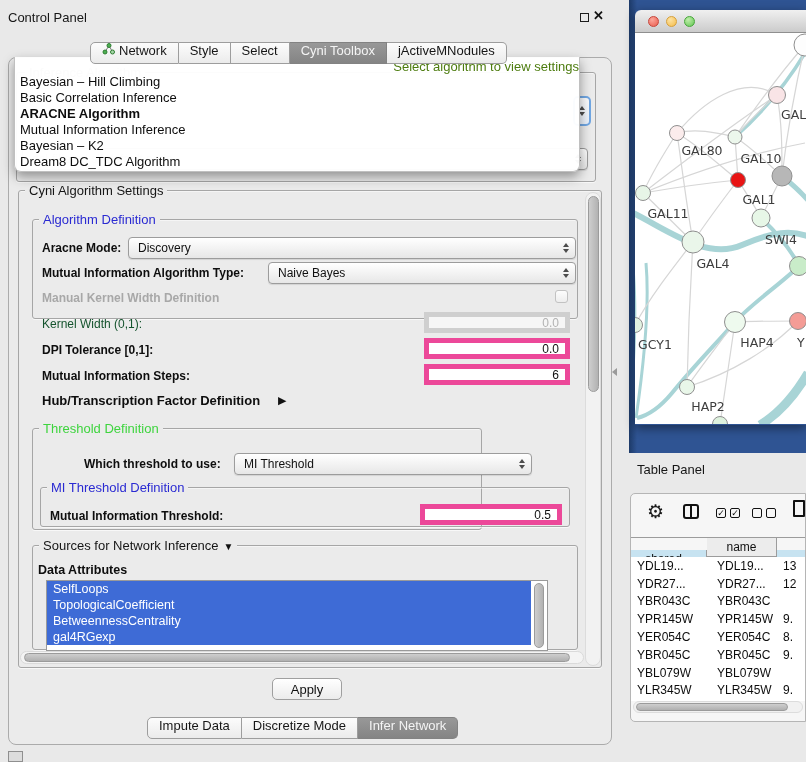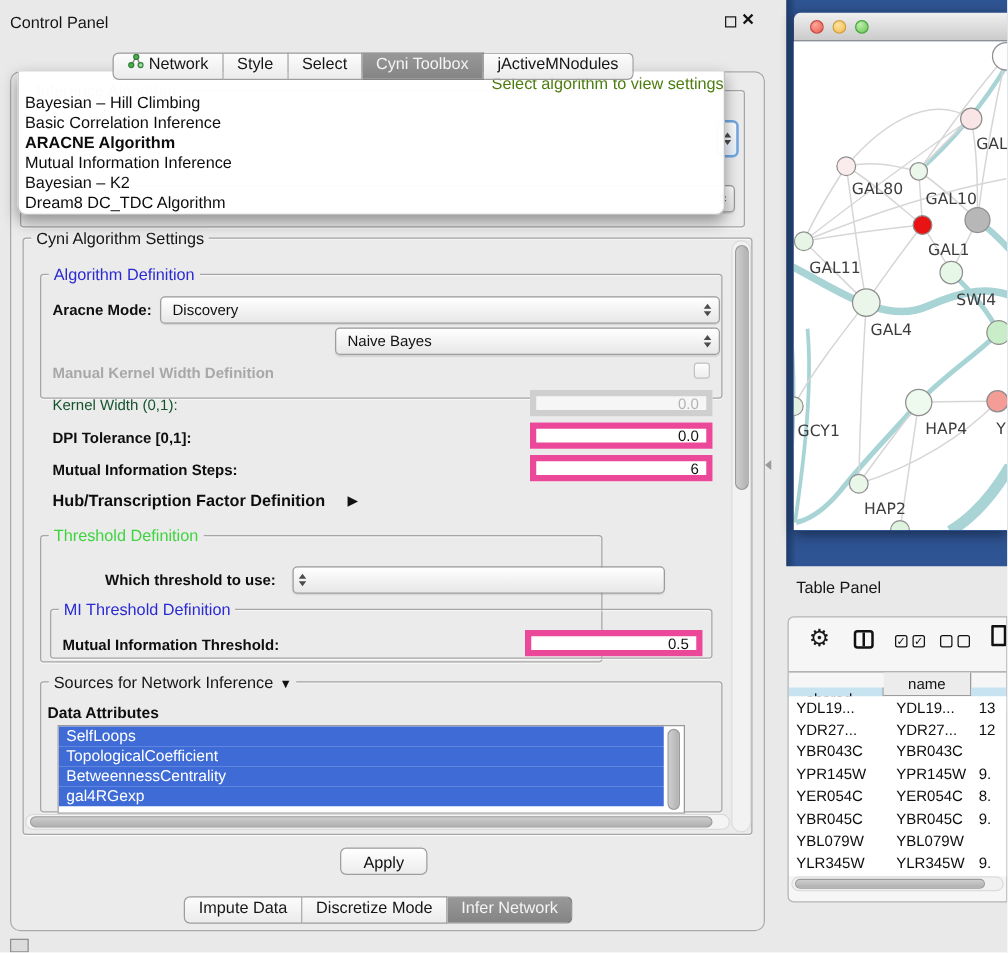--- a/index.html
+++ b/index.html
@@ -177,20 +177,21 @@
     <span class="glabel t-blue" style="left:6px; top:-8px;">Algorithm Definition</span>
   </div>
   <span class="lbl" style="left:42px; top:241px;">Aracne Mode:</span>
   <div class="combo" style="left:128px; top:237px; width:448px;">
     <span class="cval">Discovery</span>
     <span class="spin">
         <span class="tri-u"></span>
         <span class="tri-d"></span>
       </span>
   </div>
+  <span class="lbl" style="left:42px; top:266px;">Mutual Information Algorithm Type:</span>
   <div class="combo" style="left:268px; top:262px; width:308px;">
     <span class="cval">Naive Bayes</span>
     <span class="spin">
         <span class="tri-u"></span>
         <span class="tri-d"></span>
       </span>
   </div>
   <span class="lblg" style="left:42px; top:291px; font-weight:bold; color:#a8a8a8;">Manual Kernel Width Definition</span>
   <span class="cbox" style="left:555px; top:290px;"></span>
   <span class="lblg" style="left:42px; top:317px;">Kernel Width (0,1):</span>
@@ -201,20 +202,21 @@
   <div class="tfield" style="left:424px; top:364px; width:146px;">6</div>
 
   <span class="lbl" style="left:42px; top:393px; font-size:13px;">Hub/Transcription Factor Definition</span>
   <span class="arrow-r" style="left:278px; top:394px;">▶</span>
 
   <div class="group" style="left:32px; top:428px; width:450px; height:102px;">
     <span class="glabel t-green" style="left:6px; top:-8px;">Threshold Definition</span>
   </div>
   <span class="lbl" style="left:84px; top:457px;">Which threshold to use:</span>
   <div class="combo" style="left:234px; top:453px; width:298px;">
+    <span class="cval">MI Threshold</span>
     <span class="spin">
         <span class="tri-u"></span>
         <span class="tri-d"></span>
       </span>
   </div>
   <div class="group" style="left:40px; top:487px; width:530px; height:40px;">
     <span class="glabel t-blue" style="left:6px; top:-8px;">MI Threshold Definition</span>
   </div>
   <span class="lbl" style="left:50px; top:509px;">Mutual Information Threshold:</span>
   <div class="tfield" style="left:420px; top:504px; width:142px;">0.5</div>

